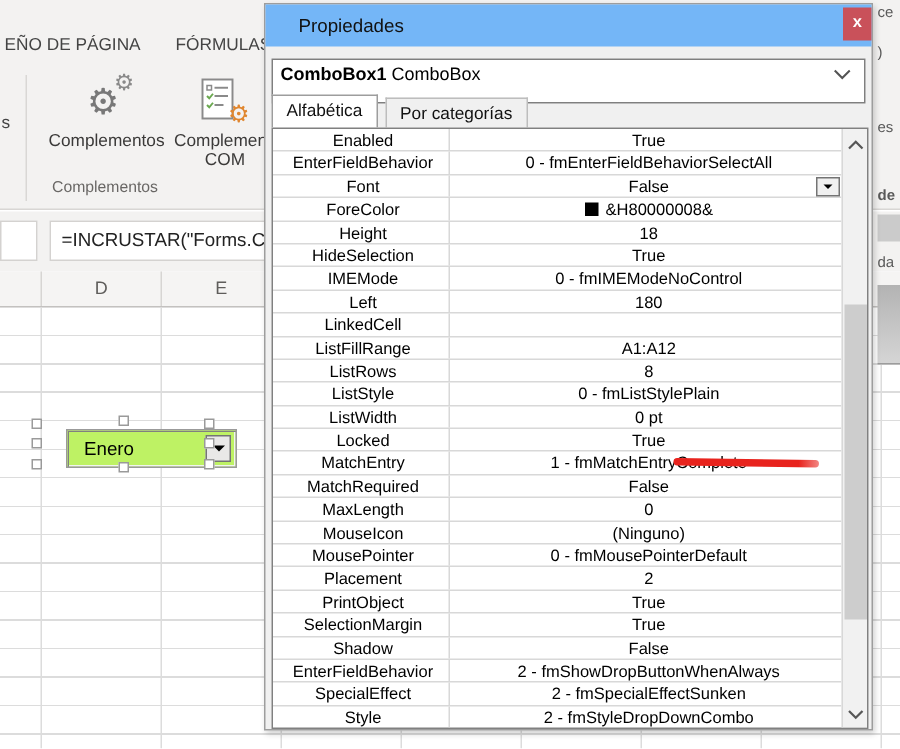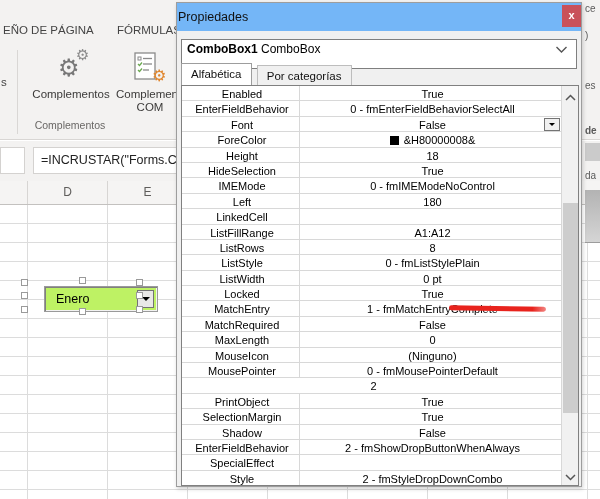--- a/index.html
+++ b/index.html
@@ -69,21 +69,21 @@
   
   .edge-frag { position:absolute; font-size:10px; color:#5a5a5a; white-space:nowrap; }
   .edge-blockA { position:absolute; left:585px; top:143px; width:15px; height:18px; background:#cbcbcb; }
   .edge-blockB { position:absolute; left:585px; top:190px; width:15px; height:53px;
     background:linear-gradient(#b3b3b3,#d5d5d5); border-bottom:1px solid #9c9c9c; }
 
   
   .props { position:absolute; left:176px; top:2px; width:406px; height:485px; background:#f0f0f0;
     border:1px solid #9d9d9d; box-shadow:1px 2px 4px rgba(0,0,0,0.18); }
   .props-title { position:absolute; left:0; top:0; width:100%; height:28px; background:#74b6f7;
-    font-size:12.5px; color:#111; line-height:28px; padding-left:1px; }
+    font-size:12.5px; color:#111; line-height:28px; padding-left:22px; }
   .props-close { position:absolute; right:0px; top:2px; width:19px; height:22px; background:#c9515a;
     color:#fff; font-size:11px; font-weight:bold; text-align:center; line-height:21px; cursor:default; }
   .obj-select { position:absolute; left:4px; right:4px; top:36px; height:30px; background:#fff;
     border:1px solid #7f7f7f; font-size:12px; line-height:19px; padding-left:5px; }
   .obj-name { font-weight:bold; }
   .obj-chevron { position:absolute; right:8px; top:5px; }
   .ptabs { position:absolute; left:4px; top:60px; height:22px; font-size:11.5px; color:#111; }
   .ptab { display:inline-block; height:21px; line-height:20px; padding:0 9px; vertical-align:top; }
   .ptab-active { background:#fff; border:1px solid #9d9d9d; border-bottom:none; height:22px; }
   .ptab-inactive { background:#f0f0f0; border:1px solid #bdbdbd; border-bottom:none; margin-left:2px;
@@ -296,40 +296,42 @@
           </div>
           <div class="prow">
             <div class="pname">MouseIcon</div>
             <div class="pval">(Ninguno)</div>
           </div>
           <div class="prow">
             <div class="pname">MousePointer</div>
             <div class="pval">0 - fmMousePointerDefault</div>
           </div>
           <div class="prow">
+            <div class="pname">Placement</div>
             <div class="pval">2</div>
           </div>
           <div class="prow">
             <div class="pname">PrintObject</div>
             <div class="pval">True</div>
           </div>
           <div class="prow">
             <div class="pname">SelectionMargin</div>
             <div class="pval">True</div>
           </div>
           <div class="prow">
             <div class="pname">Shadow</div>
             <div class="pval">False</div>
           </div>
           <div class="prow">
             <div class="pname">EnterFieldBehavior</div>
             <div class="pval">2 - fmShowDropButtonWhenAlways</div>
           </div>
           <div class="prow">
             <div class="pname">SpecialEffect</div>
+            <div class="pval">2 - fmSpecialEffectSunken</div>
           </div>
           <div class="prow">
             <div class="pname">Style</div>
             <div class="pval">2 - fmStyleDropDownCombo</div>
           </div>
         </div>
       <div class="pscroll">
         <div class="scroll-up">
           <svg width="11" height="8" viewBox="0 0 11 8" style="margin-top:4px">
             <polyline points="1,6 5.5,1.5 10,6" fill="none" stroke="#565656" stroke-width="1.5"></polyline>

